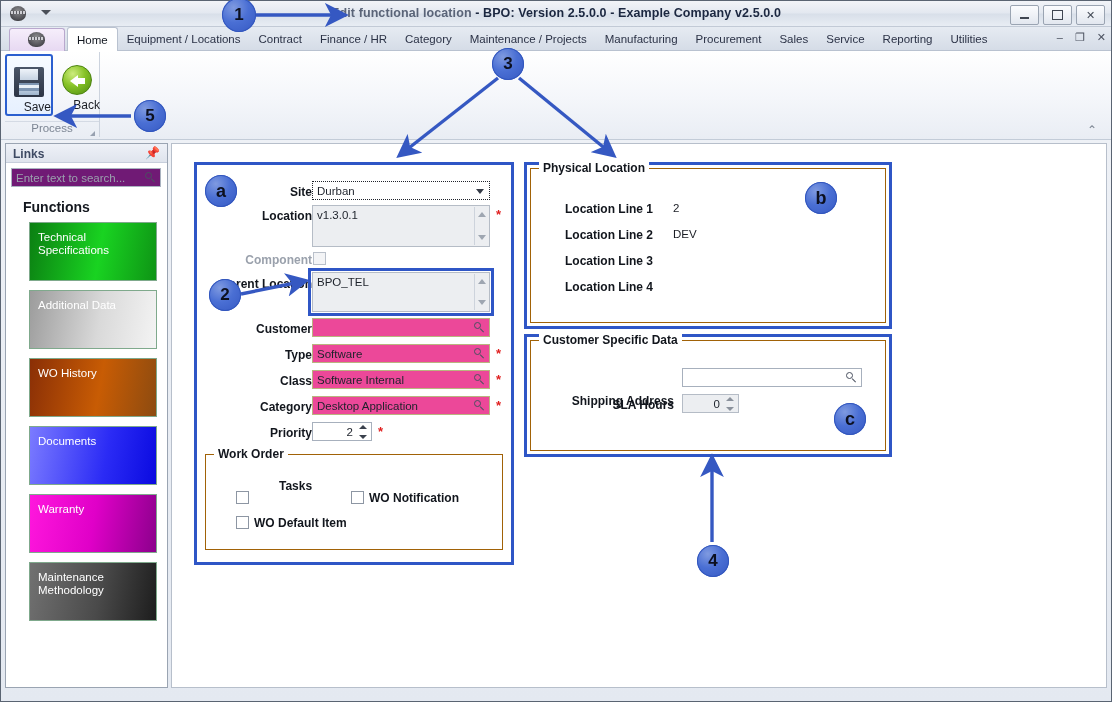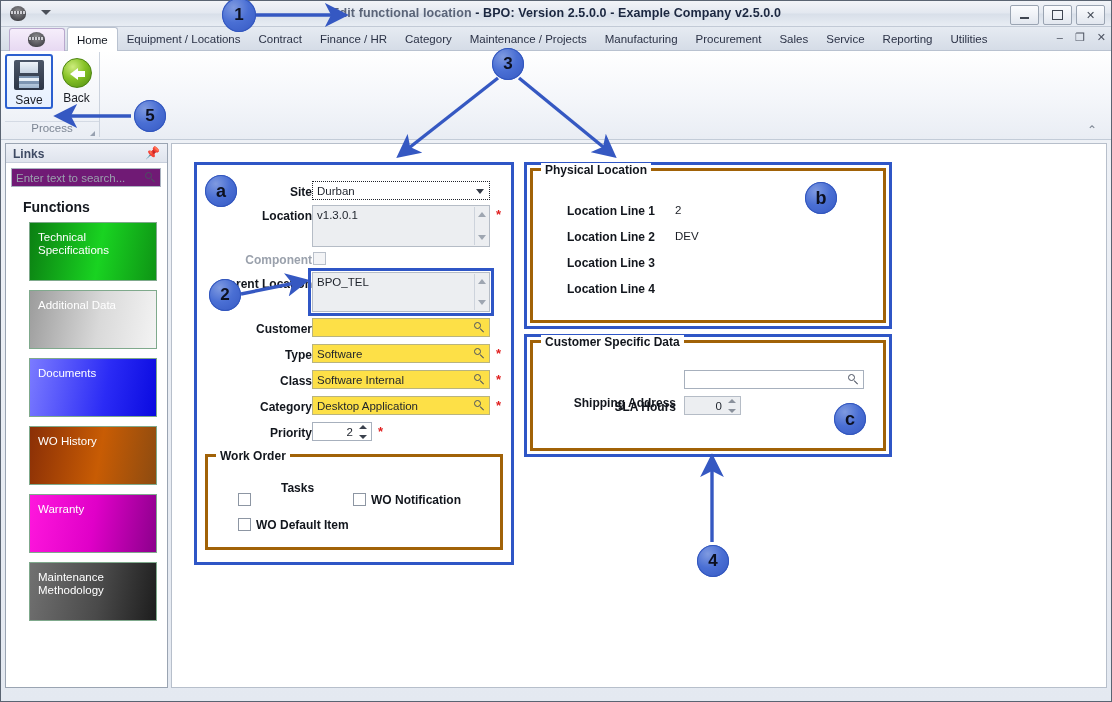--- a/index.html
+++ b/index.html
@@ -93,21 +93,21 @@
   .ribbon{
     position:absolute;left:0;top:50px;width:1110px;height:89px;
     background:linear-gradient(180deg,#ffffff 0%,#f4f6fa 55%,#e9edf4 100%);
     border-bottom:1px solid #c3ccd8;box-sizing:border-box;
   }
   .rgroup{
     position:absolute;left:4px;top:1px;width:94px;height:85px;
     border-right:1px solid #ccd3de;
   }
   .rg-items{position:absolute;left:0;top:2px;display:flex;}
-  .rbtn{width:47px;text-align:center;padding-top:4px;}
+  .rbtn{width:47px;text-align:right;padding-top:11px;}
   .rbtn .lbl{font-size:12px;color:#1a1d24;margin-top:3px;}
   .rbtn.sel{
     border:2px solid #2b5fcf;border-radius:3px;
     background:linear-gradient(180deg,#f7fbff 0%,#e6f0ff 100%);
     width:48px;box-sizing:border-box;
   }
   .ico-save{
     width:30px;height:30px;margin:0 auto;position:relative;
     background:linear-gradient(180deg,#4b5668 0%,#2c3546 100%);
     border-radius:2px;
@@ -188,37 +188,37 @@
   
   .form-area{
     position:absolute;left:170px;top:3px;width:936px;height:545px;
     background:#ffffff;border:1px solid #b7bfcb;box-sizing:border-box;
   }
 
   
   .hl{position:absolute;border:3px solid #2f56c6;box-sizing:border-box;background:transparent;}
 
   
-  .groupbox{position:absolute;border:3px solid #a16207;box-sizing:border-box;}
+  .groupbox{position:absolute;border:1px solid #a16207;box-sizing:border-box;}
   .groupbox > .gb-title{
     position:absolute;left:8px;top:-8px;background:#ffffff;padding:0 4px;
     font-size:12px;font-weight:bold;color:#12161d;
   }
 
   .flabel{position:absolute;font-size:12px;font-weight:bold;color:#12161d;text-align:right;}
   .flabel.dim{color:#9aa1ac;}
   .fval{position:absolute;font-size:11.5px;color:#1a1d24;}
   .req{position:absolute;color:#e02020;font-size:13px;font-weight:bold;line-height:1;}
 
   .inp{
     position:absolute;background:#ffffff;border:1px solid #a7b0bd;box-sizing:border-box;
     font-size:11.5px;color:#1d222b;
   }
   .inp .v{position:absolute;left:4px;top:3px;}
-  .inp.yellow{background:#fde047;border-color:#b9b47f;}
+  .inp.yellow{background:#ec4899;border-color:#b9b47f;}
   .inp.gray{background:#eceef1;border-color:#b5bcc6;}
   .inp.focus{border:1px dotted #20242c;}
   .inp .lookup{position:absolute;right:4px;top:3px;width:11px;height:11px;}
   .combo-arrow{
     position:absolute;right:5px;top:7px;width:0;height:0;
     border-left:4px solid transparent;border-right:4px solid transparent;border-top:5px solid #343b47;
   }
   .spin{position:absolute;right:2px;top:2px;width:12px;height:14px;}
   .spin .up,.spin .dn{position:absolute;left:2px;width:0;height:0;border-left:4px solid transparent;border-right:4px solid transparent;}
   .spin .up{top:0;border-bottom:4px solid #3a414d;}
@@ -331,25 +331,25 @@
         </div>
         <div class="fn-title">Functions</div>
         <div class="fn-list">
           <div class="fn-btn" style="background:linear-gradient(100deg,#0b7f12 0%,#19d321 55%,#0e9415 100%);">
             <span class="txt">Technical
 Specifications</span>
           </div>
           <div class="fn-btn gray" style="background:linear-gradient(100deg,#9c9c9c 0%,#d9d9d9 55%,#f4f4f4 100%);">
             <span class="txt">Additional Data</span>
           </div>
+          <div class="fn-btn" style="background:linear-gradient(100deg,#8a2f06 0%,#c85c04 55%,#8d4b10 100%);">
+            <span class="txt">WO History</span>
+          </div>
           <div class="fn-btn" style="background:linear-gradient(100deg,#7b7bff 0%,#2b2bf5 60%,#0a0ae0 100%);">
             <span class="txt">Documents</span>
-          </div>
-          <div class="fn-btn" style="background:linear-gradient(100deg,#8a2f06 0%,#c85c04 55%,#8d4b10 100%);">
-            <span class="txt">WO History</span>
           </div>
           <div class="fn-btn" style="background:linear-gradient(100deg,#ff17dd 0%,#e000c8 50%,#8c008c 100%);">
             <span class="txt">Warranty</span>
           </div>
           <div class="fn-btn" style="background:linear-gradient(100deg,#717171 0%,#4a4a4a 55%,#1d1d1d 100%);">
             <span class="txt">Maintenance
 Methodology</span>
           </div>
         </div>
       </div>

